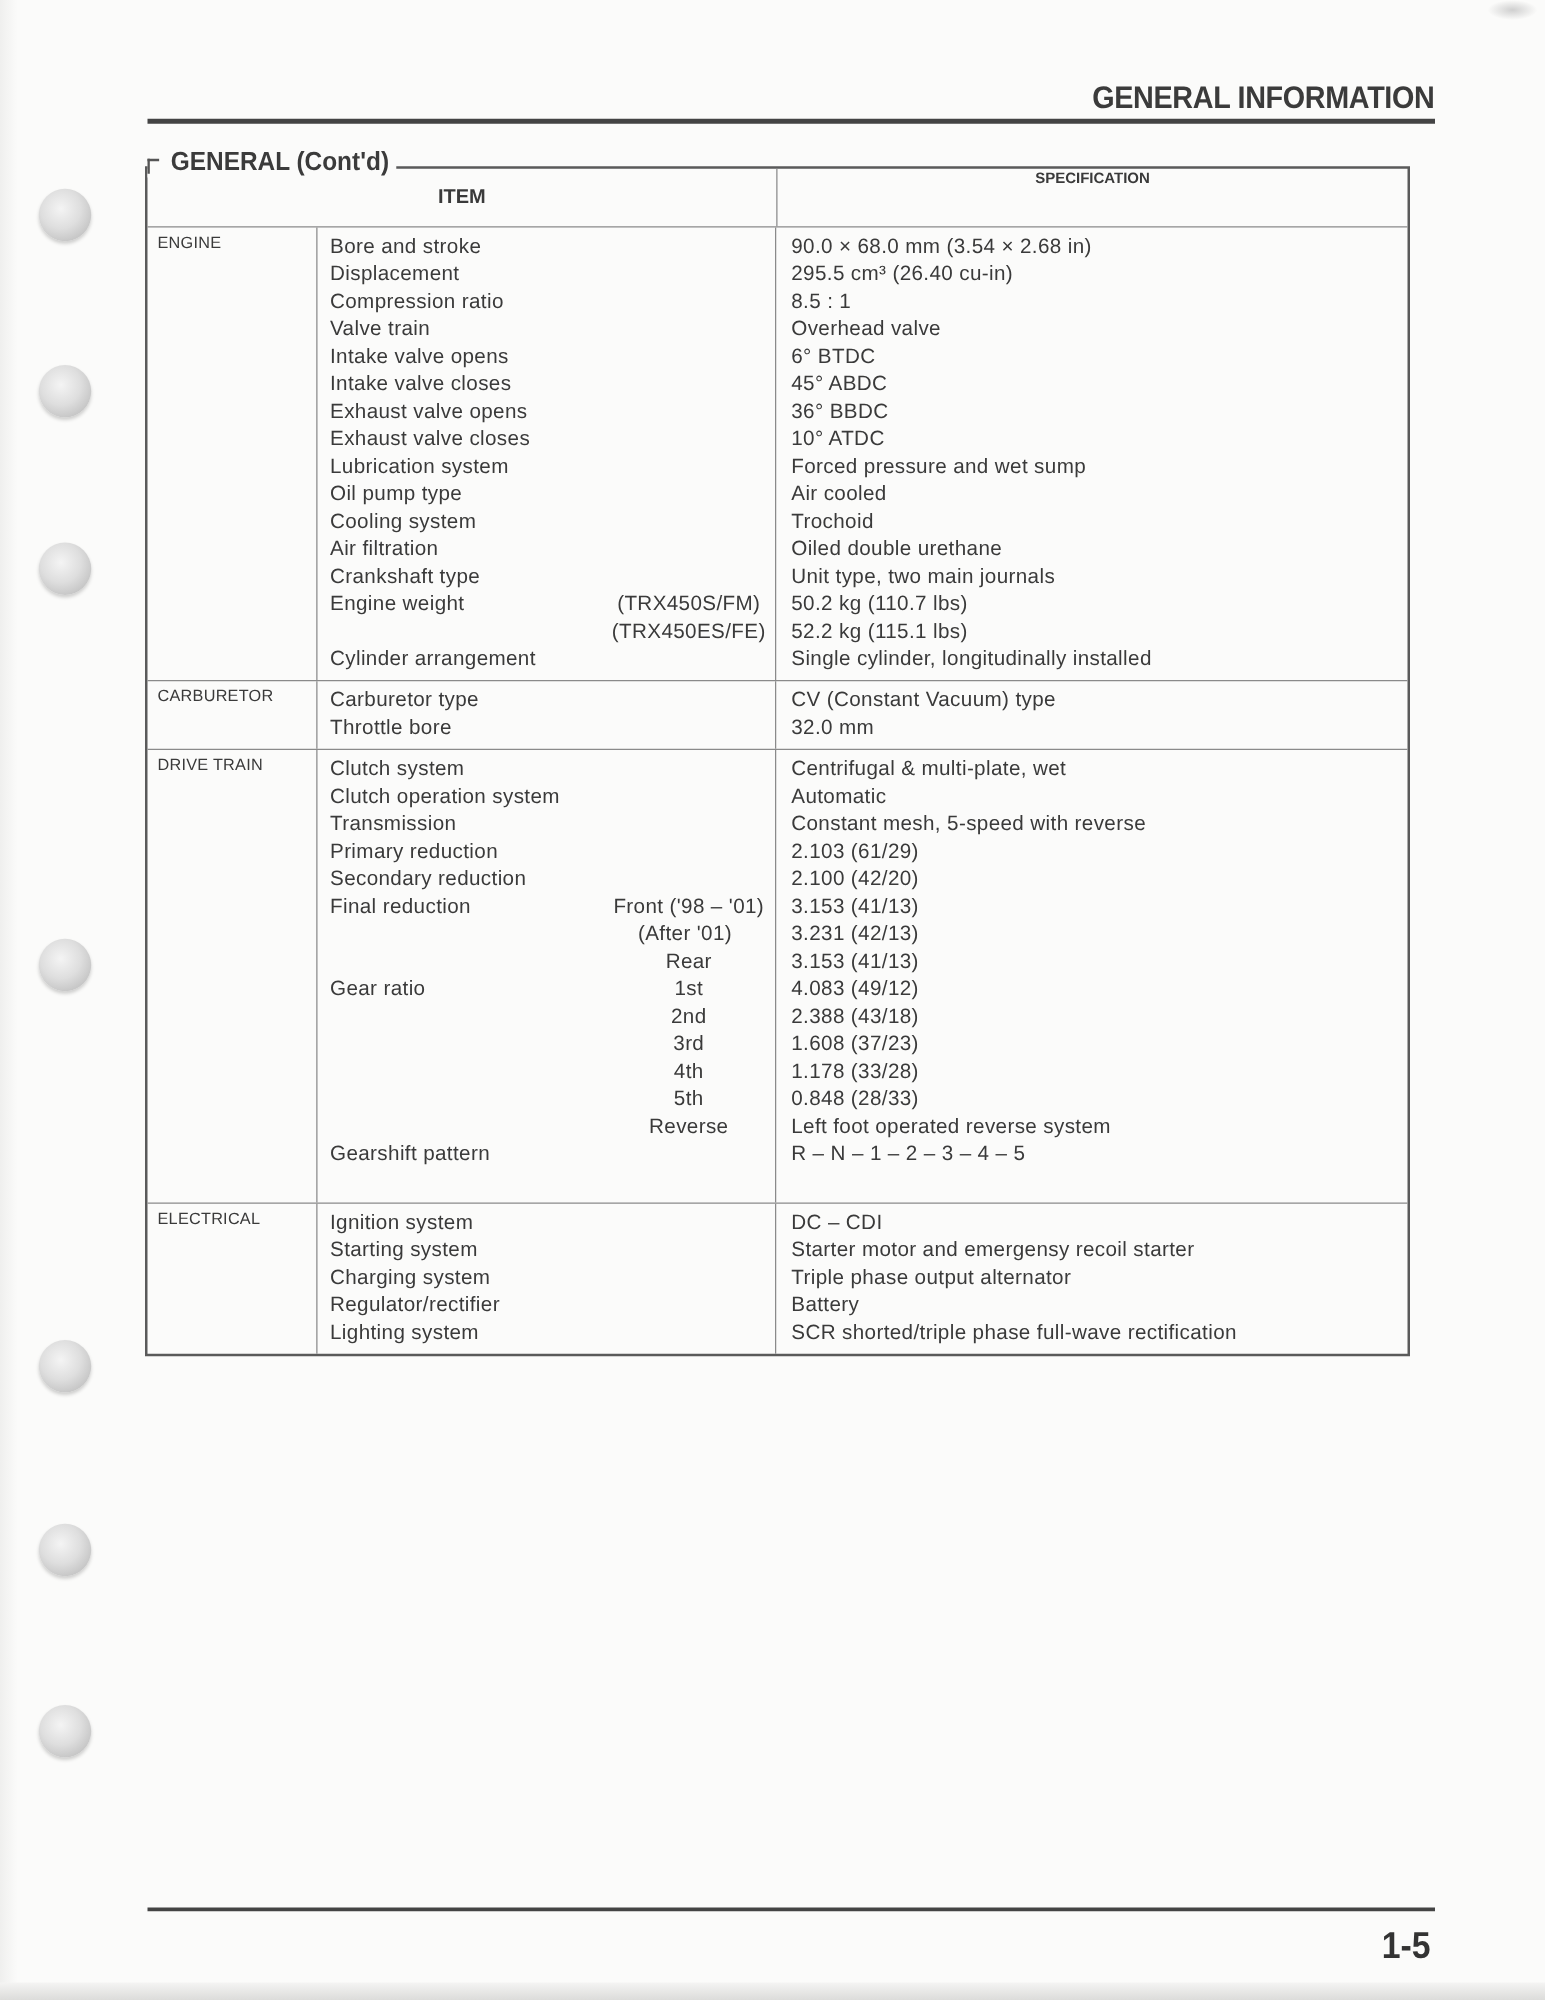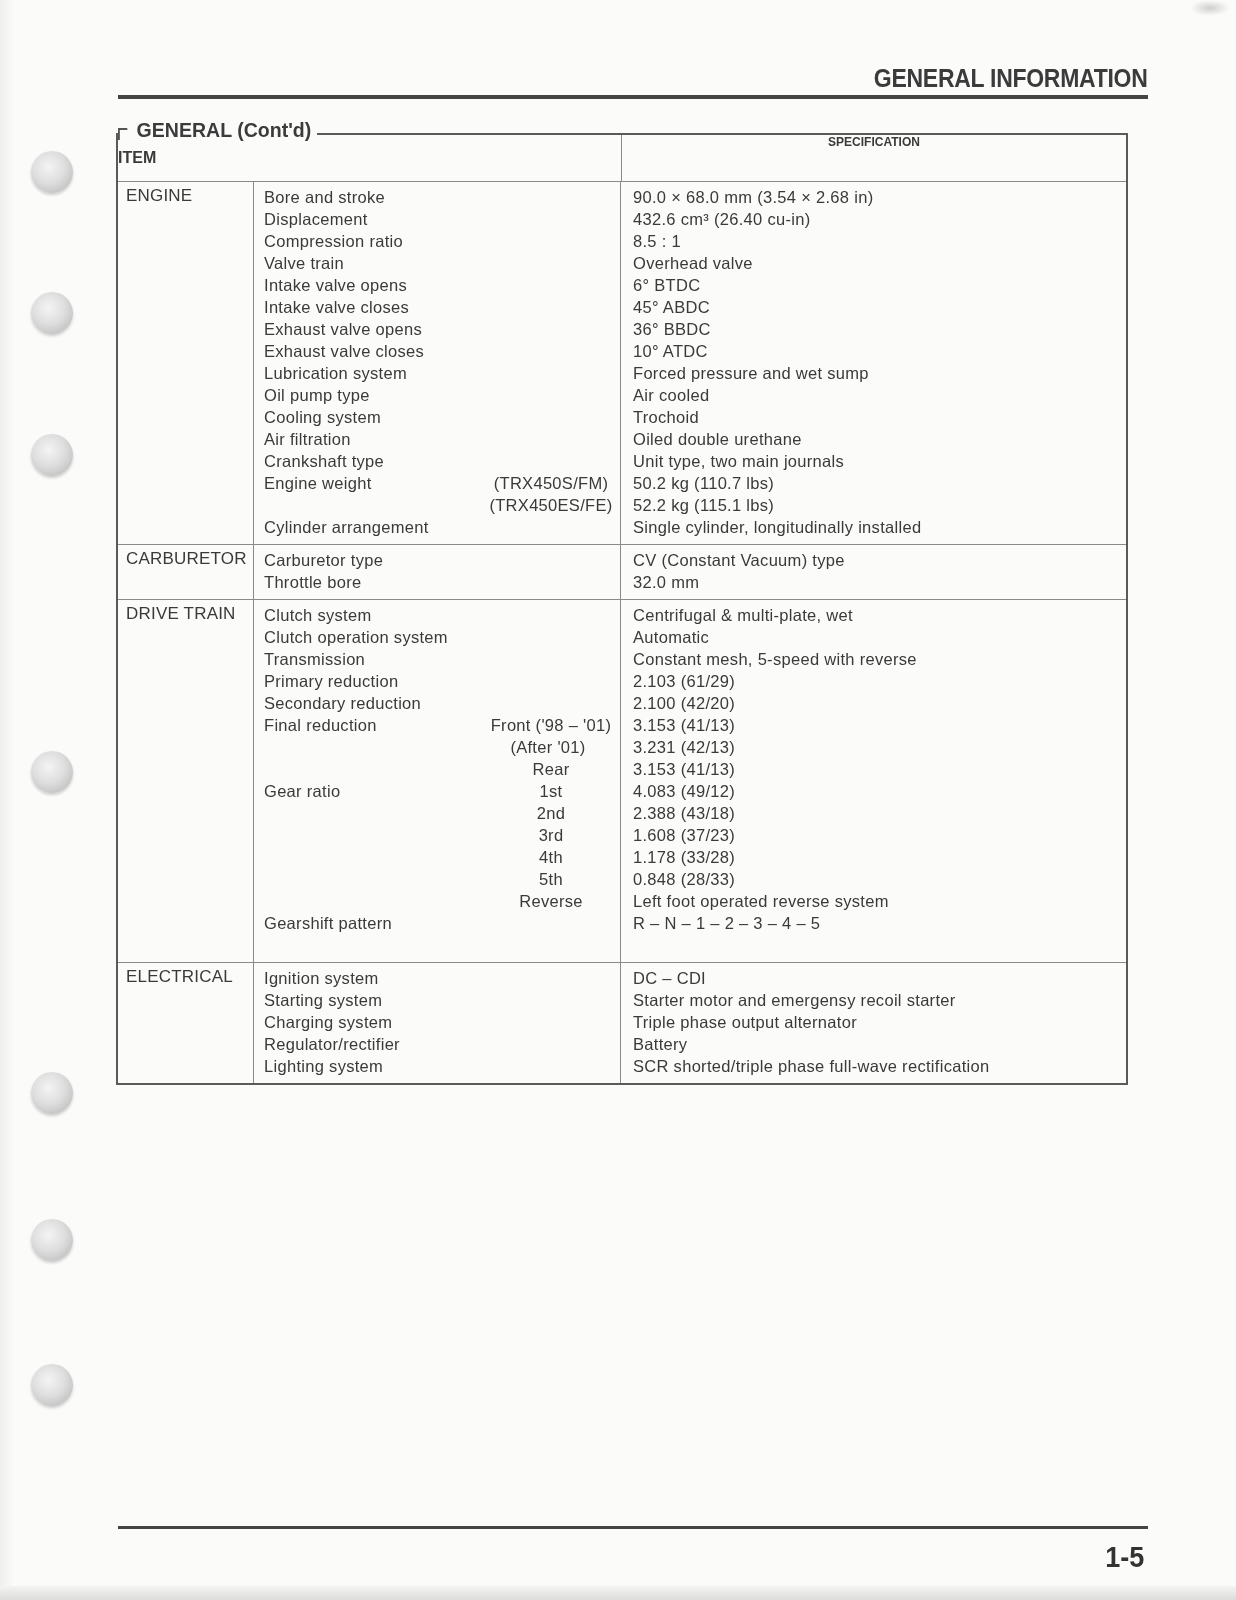--- a/index.html
+++ b/index.html
@@ -52,34 +52,34 @@
   }
   .spec-table {
     position: absolute; left: 116px; top: 133px; width: 1012px;
     border: 2px solid #5a5a5a;
     box-sizing: border-box;
   }
   .hdr {
     display: flex; height: 46px; border-bottom: 1px solid #8a8a8a;
   }
   .hdr .h-item {
-    width: 503px; font-weight: bold; font-size: 16px;
+    width: 503px; text-align: center; font-weight: bold; font-size: 16px;
     padding-top: 14px; box-sizing: border-box; color: #3a3a3a;
   }
   .hdr .h-spec {
     flex: 1; text-align: center; font-weight: bold; font-size: 12px;
     box-sizing: border-box; border-left: 1px solid #8a8a8a;
   }
   .group {
     display: flex; border-bottom: 1px solid #8a8a8a;
   }
   .group:last-child { border-bottom: none; }
   .cat {
     width: 136px; box-sizing: border-box; padding: 4px 0 0 8px;
-    font-size: 17px; letter-spacing: 0.2px; border-right: 1px solid #8a8a8a;
+    font-size: 13px; letter-spacing: 0.2px; border-right: 1px solid #8a8a8a;
   }
   .items {
     width: 367px; box-sizing: border-box; padding: 4px 0 6px 10px;
     border-right: 1px solid #8a8a8a;
   }
   .specs { flex: 1; box-sizing: border-box; padding: 4px 0 6px 12px; }
   .line {
     height: 22px; line-height: 22px; font-size: 16.5px; white-space: nowrap;
     letter-spacing: 0.3px; display: flex;
   }
@@ -184,21 +184,21 @@
             <span class="lbl"></span>
             <span class="sub">(TRX450ES/FE)</span>
           </div>
           <div class="line">
             <span class="lbl">Cylinder arrangement</span>
             <span class="sub"></span>
           </div>
         </div>
         <div class="specs">
           <div class="line">90.0 × 68.0 mm (3.54 × 2.68 in)</div>
-          <div class="line">432.6 cm³ (26.40 cu-in)</div>
+          <div class="line">295.5 cm³ (26.40 cu-in)</div>
           <div class="line">8.5 : 1</div>
           <div class="line">Overhead valve</div>
           <div class="line">6° BTDC</div>
           <div class="line">45° ABDC</div>
           <div class="line">36° BBDC</div>
           <div class="line">10° ATDC</div>
           <div class="line">Forced pressure and wet sump</div>
           <div class="line">Air cooled</div>
           <div class="line">Trochoid</div>
           <div class="line">Oiled double urethane</div>

